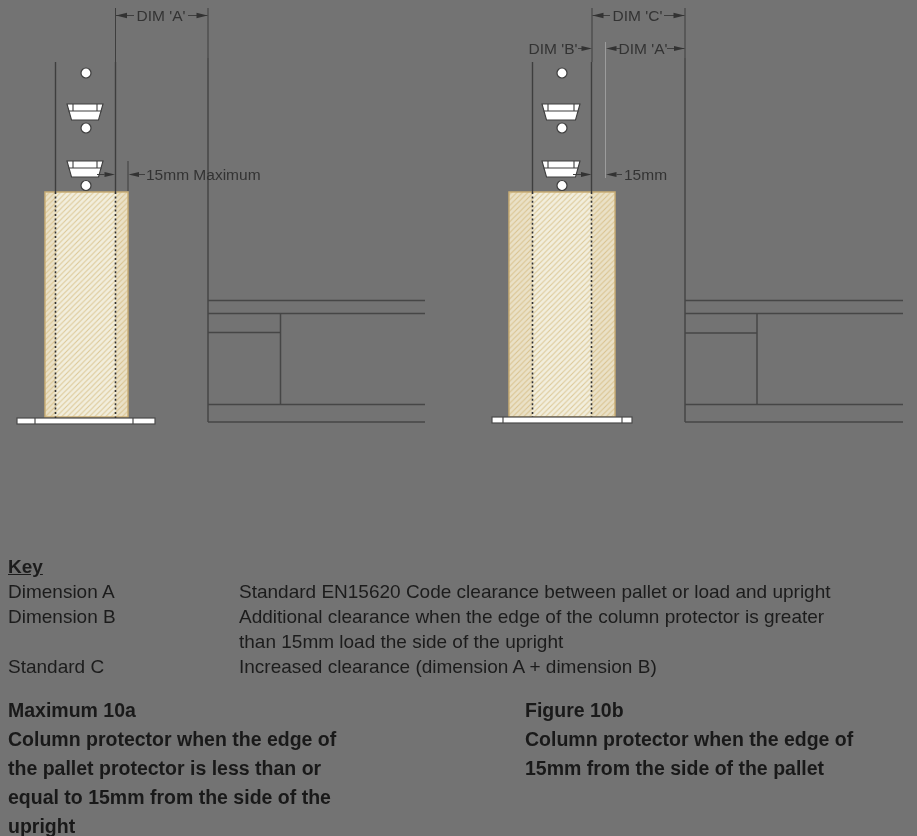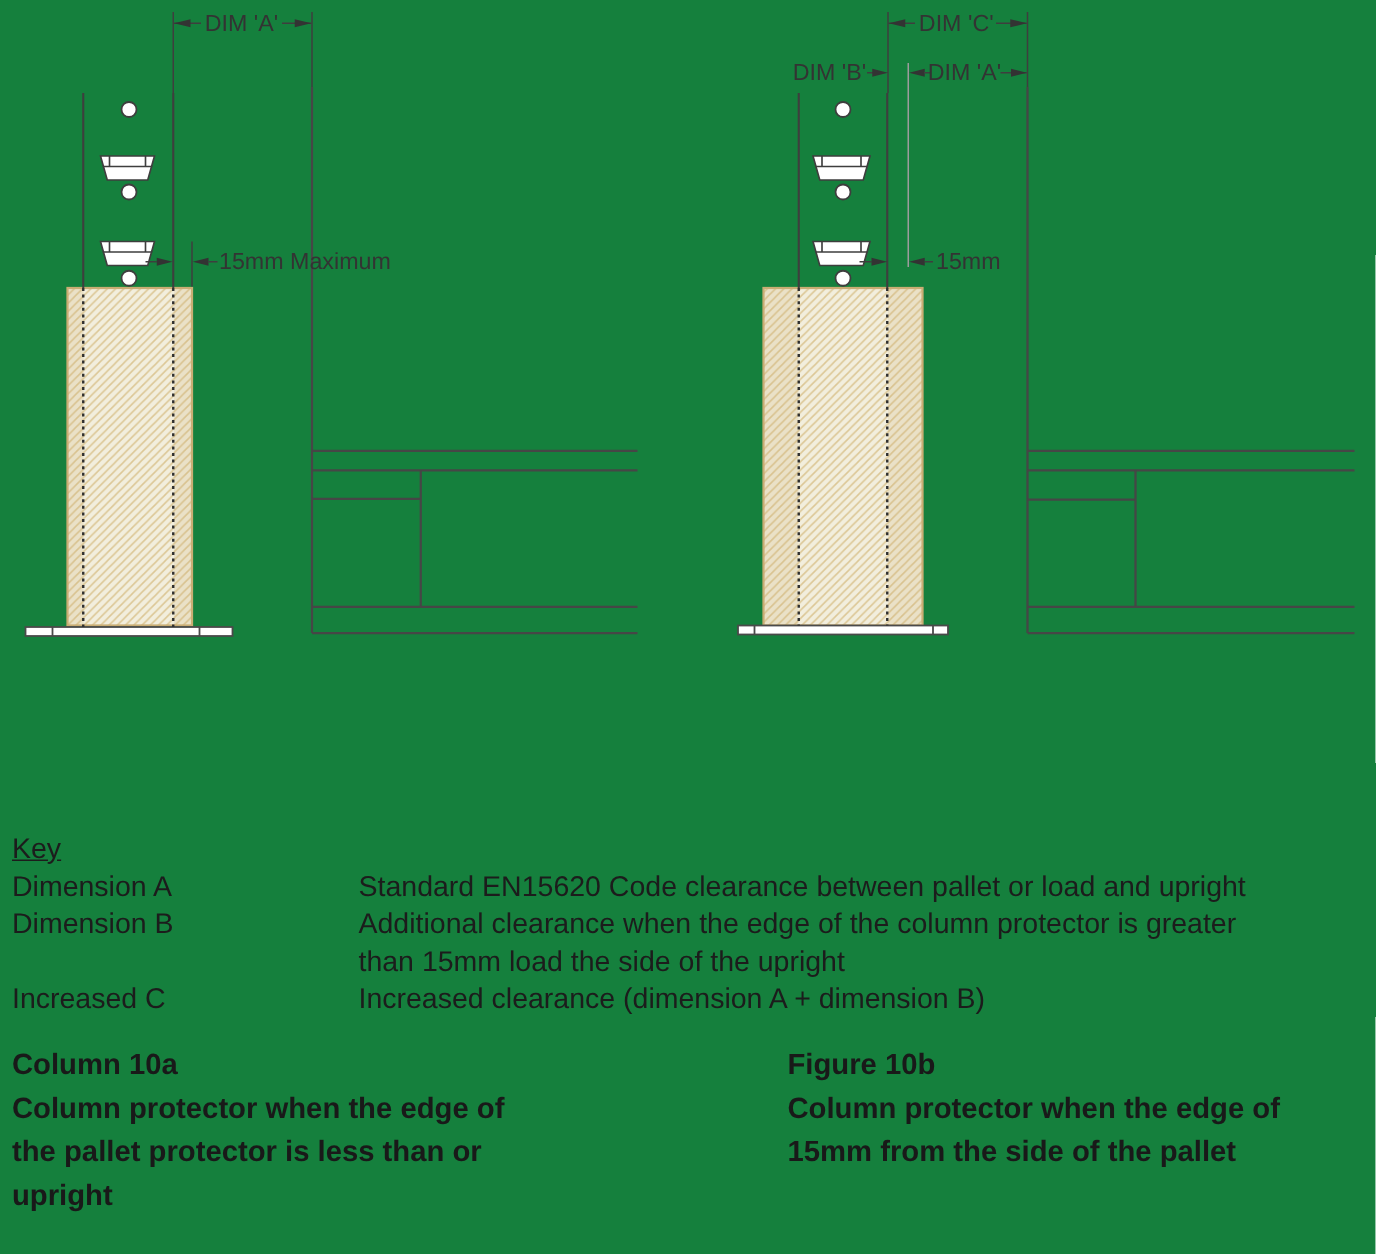--- a/index.html
+++ b/index.html
@@ -1,24 +1,24 @@
 <!DOCTYPE html>
 <html><head>
 <meta charset="utf-8">
 <style>
   html,body { margin:0; padding:0; background:#fff; }
   .page {
-    position:relative; width:917px; height:836px; background:#15803d;
+    position:relative; width:917px; height:836px; background:#737373;
     font-family:"Liberation Sans","DejaVu Sans",sans-serif; color:#1c1c1c;
     overflow:hidden;
   }
   svg.diagram { position:absolute; left:0; top:0; font-family:"Liberation Sans","DejaVu Sans",sans-serif; }
   .dim-text { font-size:15.5px; fill:#333333; }
   .key-block { position:absolute; left:8px; top:554px; width:902px; font-size:19px; line-height:25px; }
-  .key-title { font-weight:normal; text-decoration:underline; width:fit-content; }
+  .key-title { font-weight:bold; text-decoration:underline; width:fit-content; }
   .key-row { display:flex; align-items:flex-start; }
   .key-term { width:220px; flex:none; }
   .key-desc { flex:1;margin-left:11px; }
   .caption { position:absolute; top:696px; font-weight:bold; font-size:19.5px; line-height:29px; color:#191919; }
   .caption-left { left:8px; width:400px; }
   .caption-right { left:525px; width:400px; }
 </style>
 </head>
 <body>
 
@@ -188,31 +188,32 @@
       </div>
     </div>
     <div class="key-row">
       <div class="key-term">Dimension B</div>
       <div class="key-desc">
         <div>Additional clearance when the edge of the column protector is greater</div>
         <div>than 15mm load the side of the upright</div>
       </div>
     </div>
     <div class="key-row">
-      <div class="key-term">Increased C</div>
+      <div class="key-term">Standard C</div>
       <div class="key-desc">
         <div>Increased clearance (dimension A + dimension B)</div>
       </div>
     </div>
   </div>
 
   <div class="caption caption-left">
-    <div>Column 10a</div>
+    <div>Maximum 10a</div>
     <div>Column protector when the edge of</div>
     <div>the pallet protector is less than or</div>
+    <div>equal to 15mm from the side of the</div>
     <div>upright</div>
   </div>
 
   <div class="caption caption-right">
     <div>Figure 10b</div>
     <div>Column protector when the edge of</div>
     <div>15mm from the side of the pallet</div>
   </div>
 
 </div>

